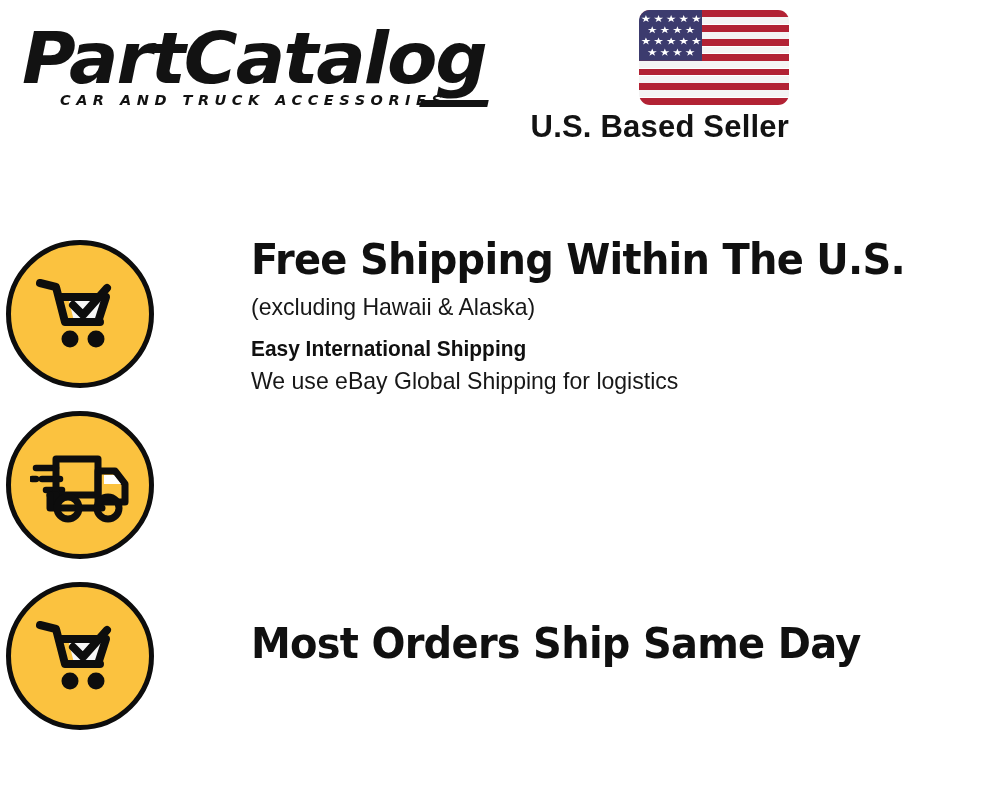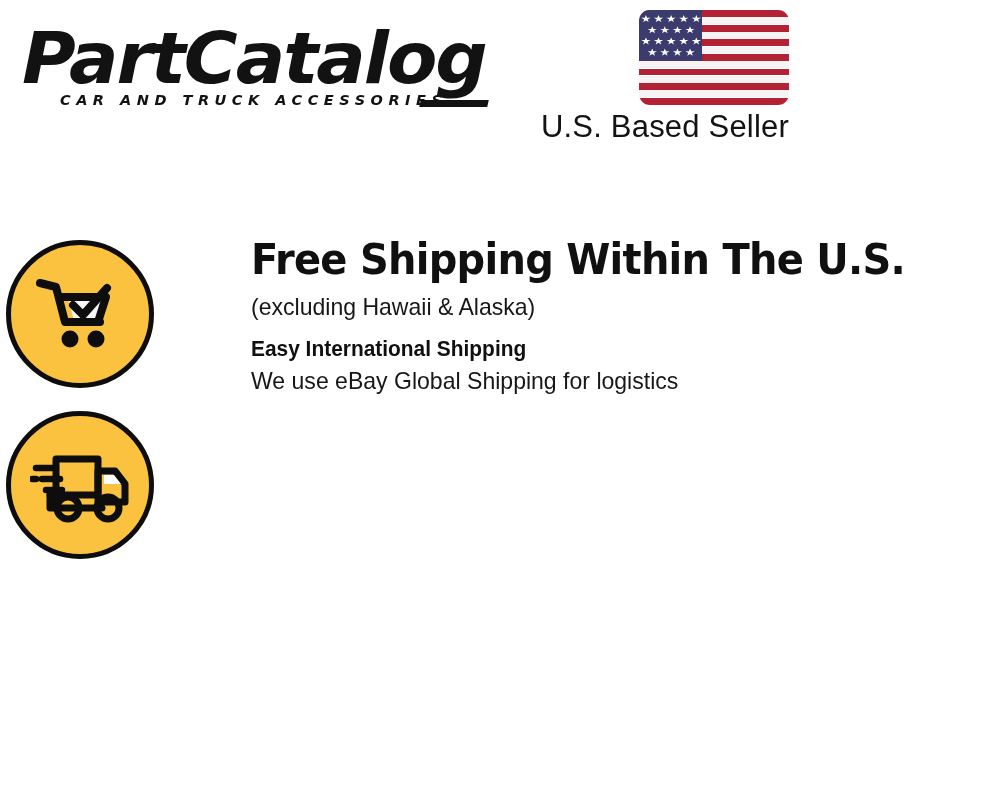--- a/index.html
+++ b/index.html
@@ -90,21 +90,21 @@
     position: absolute;
     left: 0; top: 0;
     width: 42%;
     height: 53.5%;
   }
   .flag .canton svg { display: block; width: 100%; height: 100%; }
   .seller-text {
     display: block;
     margin-top: 4px;
     font-size: 31px;
-    font-weight: 400;
+    font-weight: 700;
     letter-spacing: 0.2px;
     color: #131313;
     white-space: nowrap;
   }
 
   
   .features {
     position: absolute;
     left: 0;
     top: 228px;
@@ -291,14 +291,31 @@
           <polygon points="74,29 84,29 91,38 74,38" fill="#FFFFFF"></polygon>
           <path d="M20 49 H26 V62 H72" fill="none" stroke="#0d0d0d" stroke-width="7" stroke-linejoin="round" stroke-linecap="round"></path>
           <path d="M20 49 L20 62 H28" fill="none" stroke="#0d0d0d" stroke-width="7" stroke-linejoin="round" stroke-linecap="round"></path>
           <circle cx="38" cy="62" r="11" fill="none" stroke="#0d0d0d" stroke-width="7"></circle>
           <circle cx="78" cy="62" r="11" fill="none" stroke="#0d0d0d" stroke-width="7"></circle>
         </svg>
       </div>
     </div>
   </div>
 
+  <div class="feature-row row-sameday">
+    <div class="icon-wrap">
+      <div class="badge">
+        <svg width="96" height="90" viewBox="0 0 96 90" aria-hidden="true">
+          <polygon points="36,28 70,28 64,52 42,52" fill="#F7F7F7"></polygon>
+          <path d="M8 14 L24 18 L33 53 L68 53" fill="none" stroke="#0d0d0d" stroke-width="8" stroke-linecap="round" stroke-linejoin="round"></path>
+          <path d="M28 28 L74 28 L66 53" fill="none" stroke="#0d0d0d" stroke-width="8" stroke-linecap="round" stroke-linejoin="round"></path>
+          <path d="M41 36 L51 46 L75 19" fill="none" stroke="#0d0d0d" stroke-width="8" stroke-linecap="round" stroke-linejoin="round"></path>
+          <circle cx="38" cy="70" r="8.5" fill="#0d0d0d"></circle>
+          <circle cx="64" cy="70" r="8.5" fill="#0d0d0d"></circle>
+        </svg>
+      </div>
+    </div>
+    <div class="text-wrap">
+      <div class="f-title">Most Orders Ship Same Day</div>
+    </div>
+  </div>
 
 </div>
 
 </body></html>

